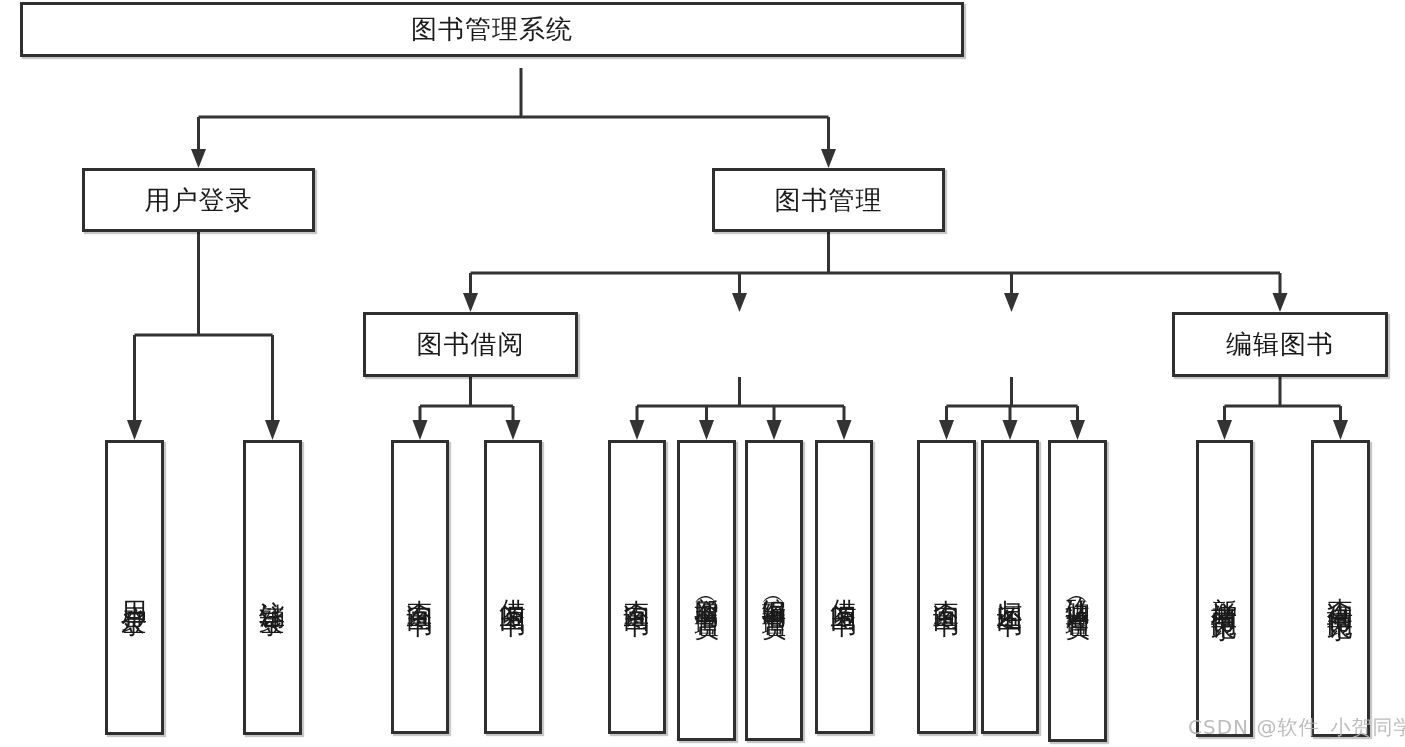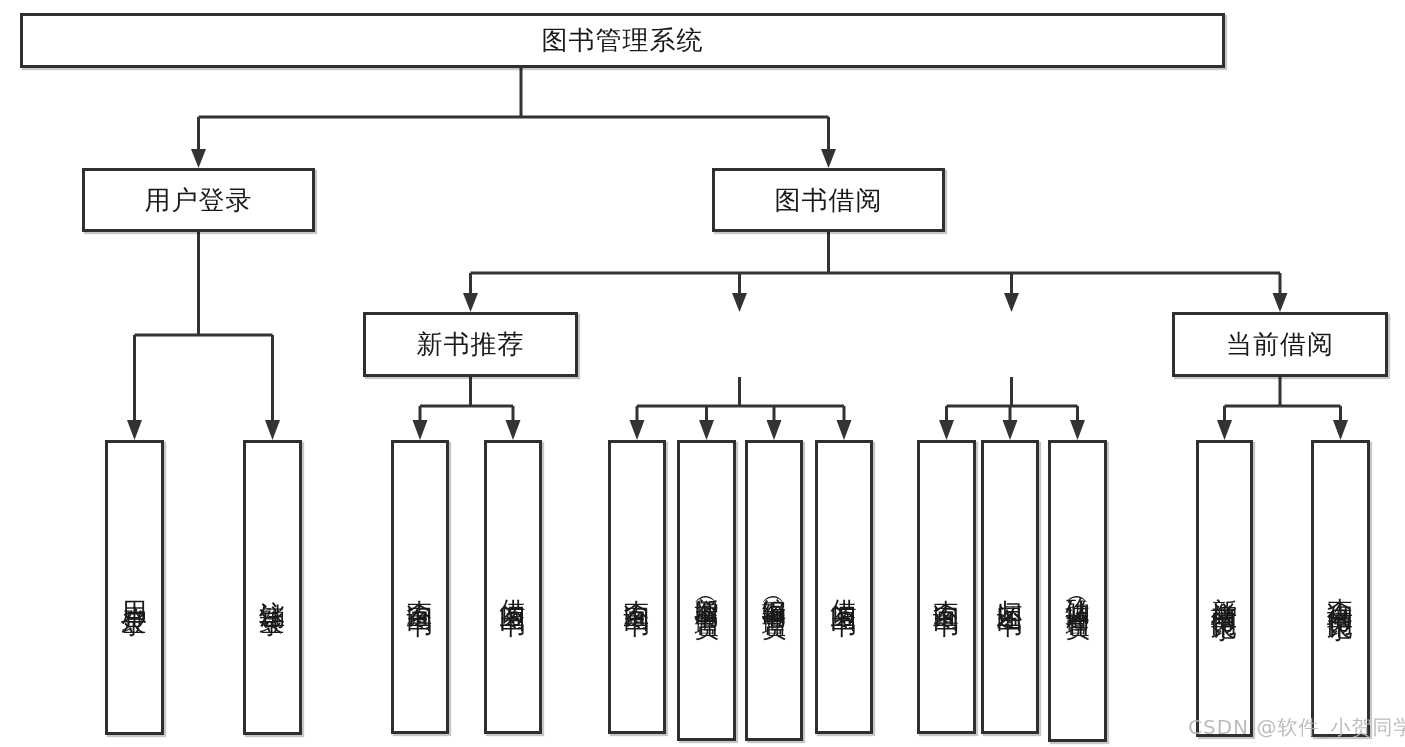--- a/index.html
+++ b/index.html
@@ -112,27 +112,27 @@
 
       <path d="M939 420 L954 420 L946.5 440 Z"></path>
       <path d="M1002.5 420 L1017.5 420 L1010 440 Z"></path>
       <path d="M1070 420 L1085 420 L1077.5 440 Z"></path>
 
       <path d="M1217 420 L1232 420 L1224.5 440 Z"></path>
       <path d="M1333 420 L1348 420 L1340.5 440 Z"></path>
     </g>
   </svg>
 
-  <div class="node h" style="left:20px;top:13px;width:1205px;height:55px">图书管理系统</div>
+  <div class="node h" style="left:20px;top:2px;width:944px;height:55px">图书管理系统</div>
 
   <div class="node h" style="left:82px;top:168px;width:233px;height:64px">用户登录</div>
-  <div class="node h" style="left:712px;top:168px;width:233px;height:64px">图书借阅</div>
+  <div class="node h" style="left:712px;top:168px;width:233px;height:64px">图书管理</div>
 
-  <div class="node h" style="left:363px;top:312px;width:215px;height:65px">新书推荐</div>
-  <div class="node h" style="left:1172px;top:312px;width:216px;height:65px">当前借阅</div>
+  <div class="node h" style="left:363px;top:312px;width:215px;height:65px">图书借阅</div>
+  <div class="node h" style="left:1172px;top:312px;width:216px;height:65px">编辑图书</div>
 
   <div class="node v" style="left:105px;top:440px;width:59px;height:295px">用户登录</div>
   <div class="node v" style="left:243px;top:440px;width:59px;height:295px">注销登录</div>
 
   <div class="node v" style="left:391px;top:440px;width:58px;height:294px">查询图书</div>
   <div class="node v" style="left:484px;top:440px;width:58px;height:294px">借阅图书</div>
 
   <div class="node v" style="left:608px;top:440px;width:58px;height:294px">查询图书</div>
   <div class="node v small" style="left:677px;top:440px;width:59px;height:301px">新增图书（管理员）</div>
   <div class="node v small" style="left:745px;top:440px;width:58px;height:301px">编辑图书（管理员）</div>

